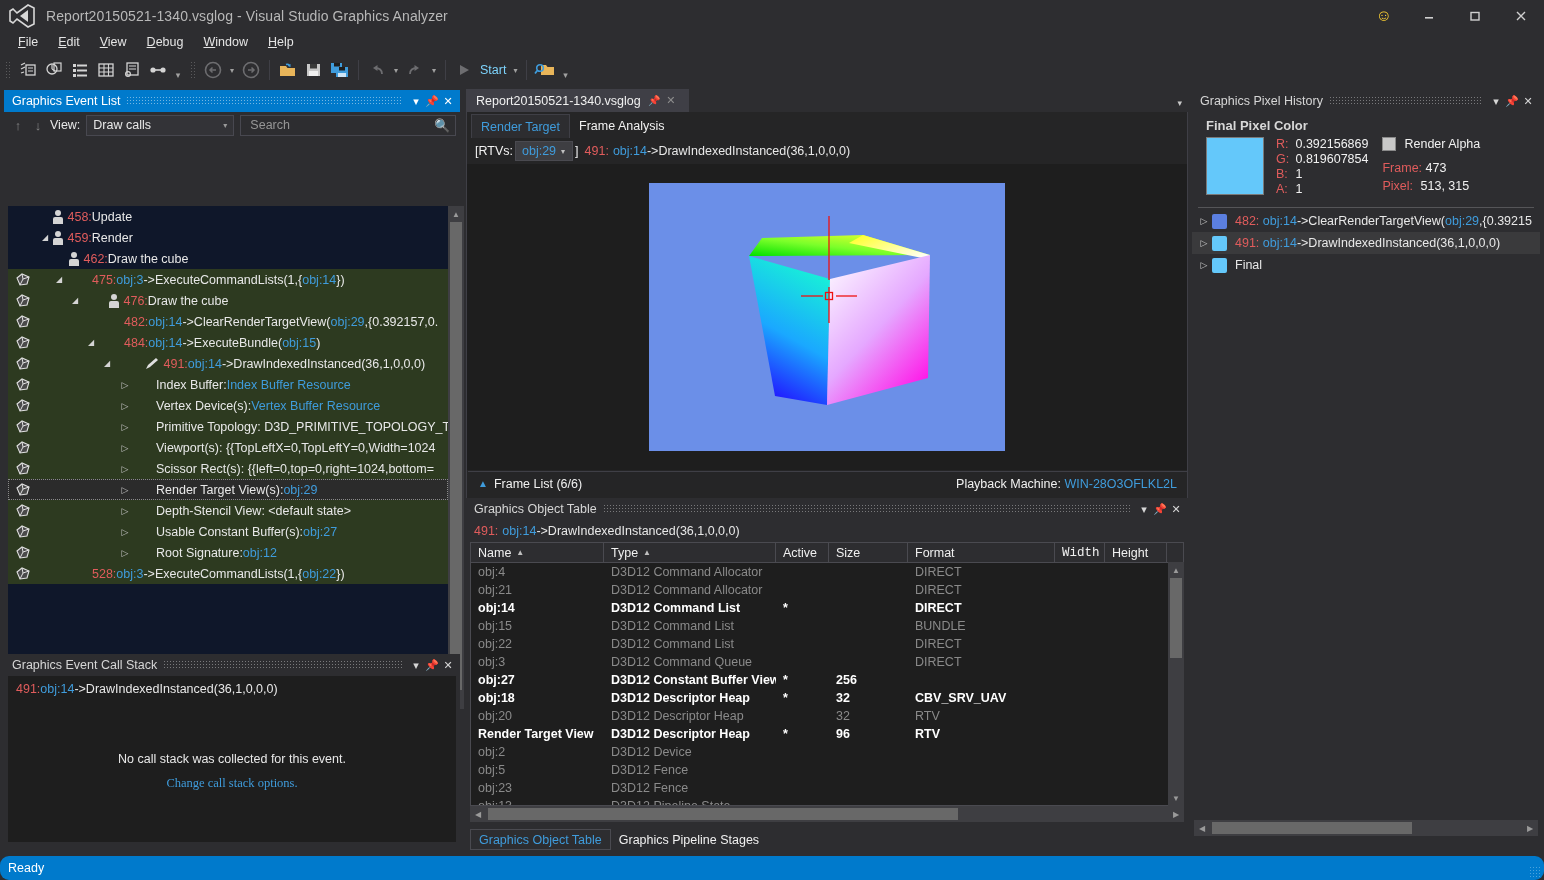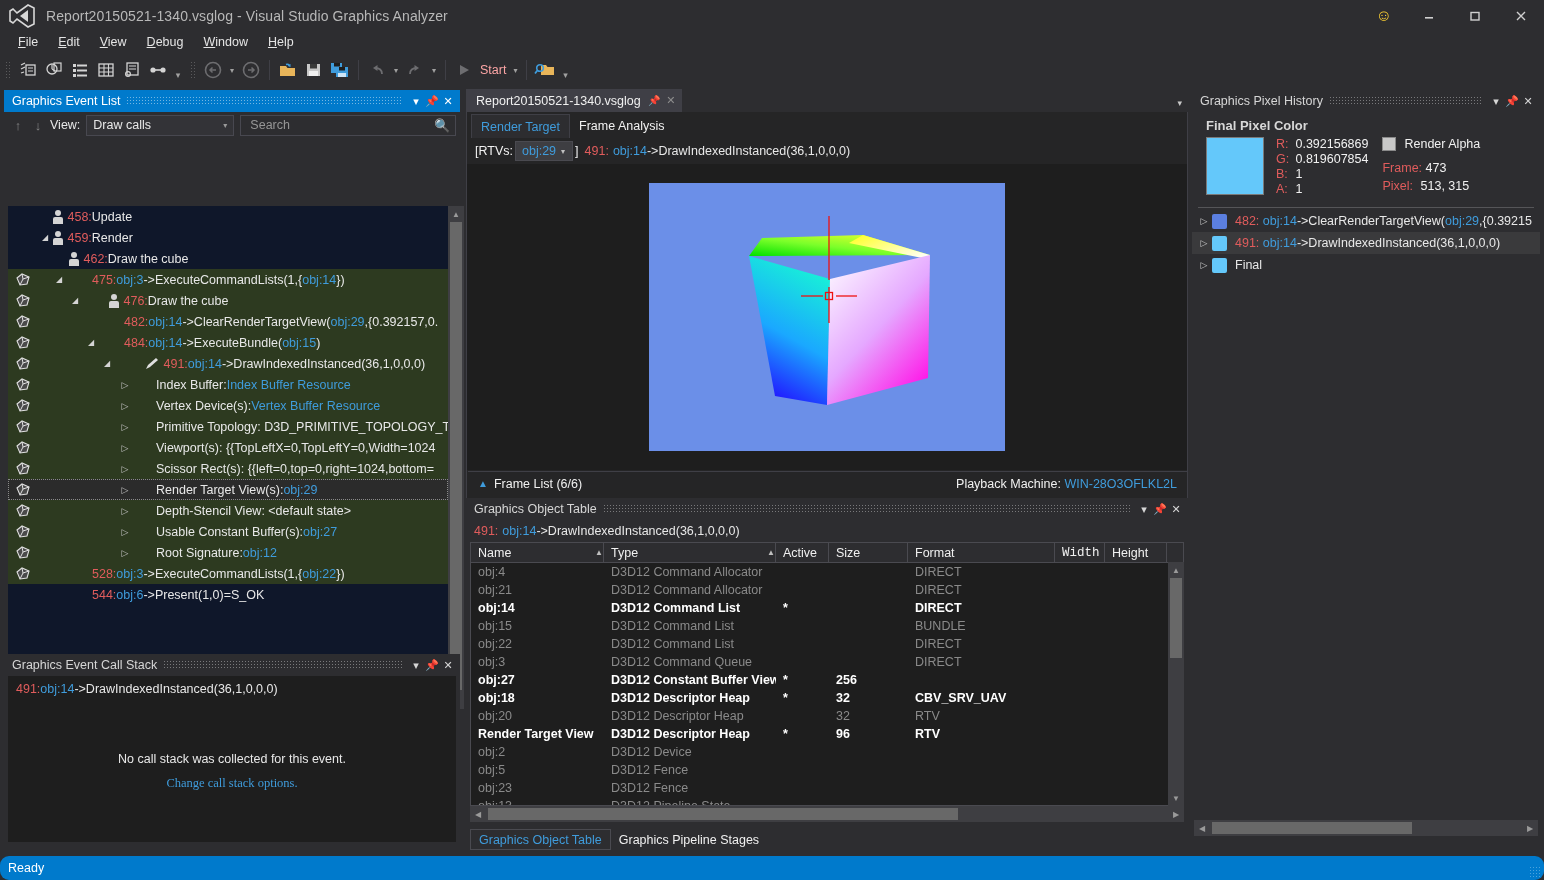--- a/index.html
+++ b/index.html
@@ -39,21 +39,21 @@
   .toolbar { position: absolute; left: 0; top: 52px; width: 1544px; height: 36px;
              background: #2d2d30; display: flex; align-items: center; }
   .tb-grip { width: 8px; height: 20px; margin: 0 3px 0 4px;
      background-image: radial-gradient(#5a5a5c 40%, transparent 41%);
      background-size: 3px 3px; background-position: 1px 1px; }
   .tb-btn { width: 26px; height: 26px; display: flex; align-items: center; justify-content: center;
             position: relative; }
   .tb-sep { width: 1px; height: 20px; background: #3f3f46; margin: 0 5px; }
   .tb-drop { width: 12px; height: 24px; display: flex; align-items: center; justify-content: center;
              color: #a0a0a0; font-size: 8px; }
-  .tb-start { display: flex; align-items: center; color: #fca5a5; font-size: 12.5px; padding: 0 3px; }
+  .tb-start { display: flex; align-items: center; color: #7dd3fc; font-size: 12.5px; padding: 0 3px; }
   .tb-overflow { width: 14px; height: 24px; display:flex; align-items:flex-end; justify-content:center;
                  color:#a0a0a0; font-size: 9px; padding-bottom:2px;}
 
   
   .panel { position: absolute; background: #252526; border: 1px solid #3f3f46; }
   .panel-head {
     height: 22px; display: flex; align-items: center; padding: 0 4px 0 8px;
     font-size: 12.5px; color: #d6d6d6; background: #2d2d30;
   }
   .panel-head.active { background: #007acc; color: #ffffff; }
@@ -119,21 +119,21 @@
   #gecs { left: 4px; top: 654px; width: 456px; height: 192px; border: none; background: #2d2d30;}
   .gecs-body { position: absolute; left: 4px; top: 22px; width: 448px; height: 166px; background: #1e1e1e; }
   .gecs-line { padding: 6px 0 0 8px; font-size: 12.5px; }
   .gecs-center { text-align: center; margin-top: 56px; font-size: 12.5px; color: #e8e8e8; }
   .gecs-link { text-align: center; margin-top: 10px; font-size: 12.5px; color: #3f9cdc; font-family: Liberation Serif, serif; }
 
   
   #doc { position: absolute; left: 466px; top: 88px; width: 722px; height: 758px; }
   .doc-tabstrip { height: 24px; background: #2d2d30; display: flex; align-items: flex-end; position: relative; }
   .doc-tab { height: 23px; background: #3f3f46; display: flex; align-items: center;
-             padding: 0 4px 0 10px; font-size: 12.5px; color: #f0f0f0; }
+             padding: 0 11px 0 10px; font-size: 12.5px; color: #f0f0f0; }
   .doc-tab .pin { color:#8d8d8d; margin: 0 5px 0 8px; font-size:10px;}
   .doc-tab .xc { color:#8d8d8d; font-size: 11px; padding-right:3px;}
   .doc-dropdown { position: absolute; right: 6px; bottom: 4px; color: #c8c8c8; font-size: 9px; }
 
   .doc-body { position: absolute; left: 0; top: 24px; width: 722px; height: 414px;
               background: #252526; border: 1px solid #3f3f46; border-top: none; }
   .inner-tabs { height: 26px; display: flex; align-items: flex-end; padding-left: 4px; }
   .inner-tab { height: 24px; padding: 0 9px; display: flex; align-items: center; font-size: 12.5px;
                color: #f0f0f0; }
   .inner-tab.sel { color: #3f9cdc; background: #2d2d30; border: 1px solid #3f3f46; border-bottom: none; }
@@ -159,21 +159,21 @@
   .swatch { display: inline-block; width: 11px; height: 11px; vertical-align: -1px; margin-left: 3px;
             border: 1px solid #555; }
 
   
   #got { position: absolute; left: 466px; top: 498px; width: 722px; height: 348px; background:#2d2d30; }
   .got-sub { height: 22px; display: flex; align-items: center; padding-left: 8px; font-size: 12.5px; }
   .got-grid { position: absolute; left: 4px; top: 44px; width: 714px; height: 264px;
               background: #1e1e1e; border: 1px solid #4a4a50; overflow: hidden; }
   .gh-row { height: 20px; display: flex; background: #2d2d30; border-bottom: 1px solid #4a4a50; }
   .gh-cell { display: flex; align-items: center; padding-left: 7px; font-size: 12.5px; color: #f0f0f0;
-             border-right: 1px solid #4a4a50; position: relative; justify-content: space-between; }
+             border-right: 1px solid #4a4a50; position: relative; }
   .gh-cell .sort { margin-left: 5px; color: #bfbfbf; font-size: 8px; }
   .gr-row { height: 18px; display: flex; font-size: 12.5px; }
   .gr-cell { padding-left: 7px; overflow: hidden; white-space: nowrap; display: flex; align-items: center; }
   .dim { color: #8a8a8a; }
   .bright { color: #ffffff; font-weight: bold; }
 
   .got-bottom-tabs { position: absolute; left: 4px; top: 828px; height: 22px; display: flex;
                      align-items: flex-end; }
   .bt-tab { height: 21px; padding: 0 8px; display: flex; align-items: center; font-size: 12.5px;
             color: #f0f0f0; }
@@ -601,29 +601,20 @@
               <path d="M7,1 L8,6 L14,4 M8,6 L5,12" stroke="#e0e0e0" stroke-width="1" fill="none"></path>
             </svg>
           </span>
           <span class="ev-label" style="position:absolute;left:84px;top:0;height:21px;">
             <span class="c-num">528:</span>
             <span class="c-white"></span>
             <span class="c-obj">obj:3</span>
             <span class="c-white">-&gt;ExecuteCommandLists(1,{</span>
             <span class="c-obj">obj:22</span>
             <span class="c-white">})</span>
-          </span>
-        </div>
-        <div class="ev-row">
-          <span class="ev-icon-col"></span>
-          <span class="ev-label" style="position:absolute;left:84px;top:0;height:21px;">
-            <span class="c-num">544:</span>
-            <span class="c-white"></span>
-            <span class="c-obj">obj:6</span>
-            <span class="c-white">-&gt;Present(1,0)=S_OK</span>
           </span>
         </div>
       </div>
 
     <div class="sb-v" style="left:444px; top:116px; width:16px; height:503px;">
       <div class="ar" style="top:0">▲</div>
       <div class="thumb" style="top:16px;height:468px;"></div>
       <div class="ar" style="bottom:0">▼</div>
     </div>
 

